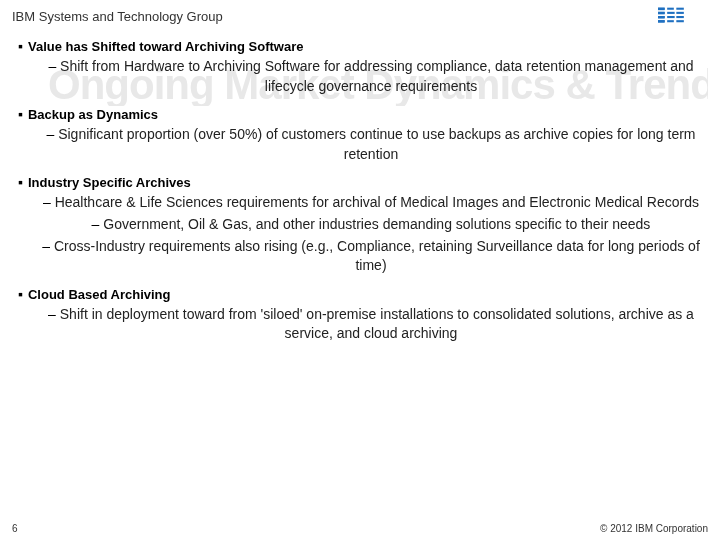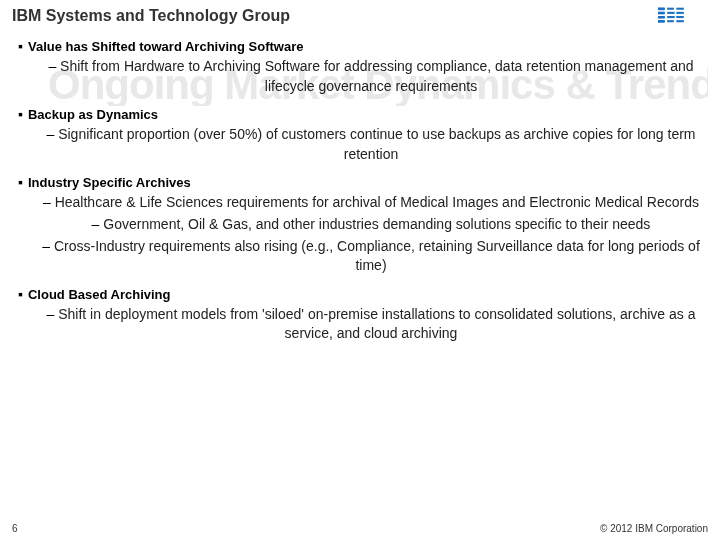--- a/index.html
+++ b/index.html
@@ -16,23 +16,22 @@
 
     
     #header {
       display: flex;
       justify-content: space-between;
       align-items: center;
       padding: 6px 12px 4px 12px;
       border-bottom: none;
     }
     #header-title {
-      font-size: 16px;
+      font-size: 13px;
       color: #333;
-      font-weight: bold;
     }
 
     
     .ibm-logo-container {
       width: 50px;
       height: 20px;
       position: relative;
     }
     .ibm-logo-svg {
       width: 50px;
@@ -153,20 +152,20 @@
       <p class="sub-item">Significant proportion (over 50%) of customers continue to use backups as archive copies for long term retention</p>
     </div>
     <div class="section">
       <div class="section-title">Industry Specific Archives</div>
       <p class="sub-item">Healthcare &amp; Life Sciences requirements for archival of Medical Images and Electronic Medical Records</p>
       <p class="sub-item">Government, Oil &amp; Gas, and other industries demanding solutions specific to their needs</p>
       <p class="sub-item">Cross-Industry requirements also rising (e.g., Compliance, retaining Surveillance data for long periods of time)</p>
     </div>
     <div class="section">
       <div class="section-title">Cloud Based Archiving</div>
-      <p class="sub-item">Shift in deployment models from 'siloed' on-premise installations to consolidated solutions, archive as a service, and cloud archiving</p>
+      <p class="sub-item">Shift in deployment toward from 'siloed' on-premise installations to consolidated solutions, archive as a service, and cloud archiving</p>
     </div>
   </div>
 
 <div id="footer">
   <span>6</span>
   <span>© 2012 IBM Corporation</span>
 </div>
 
 </body></html>

